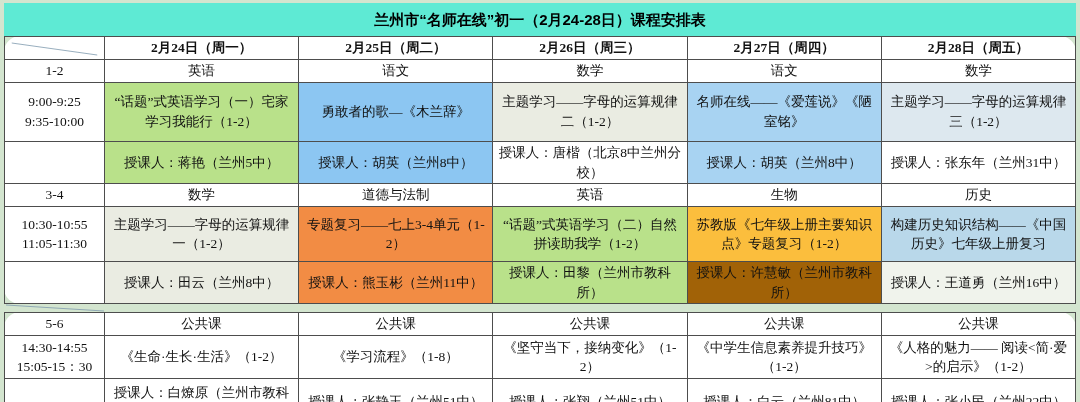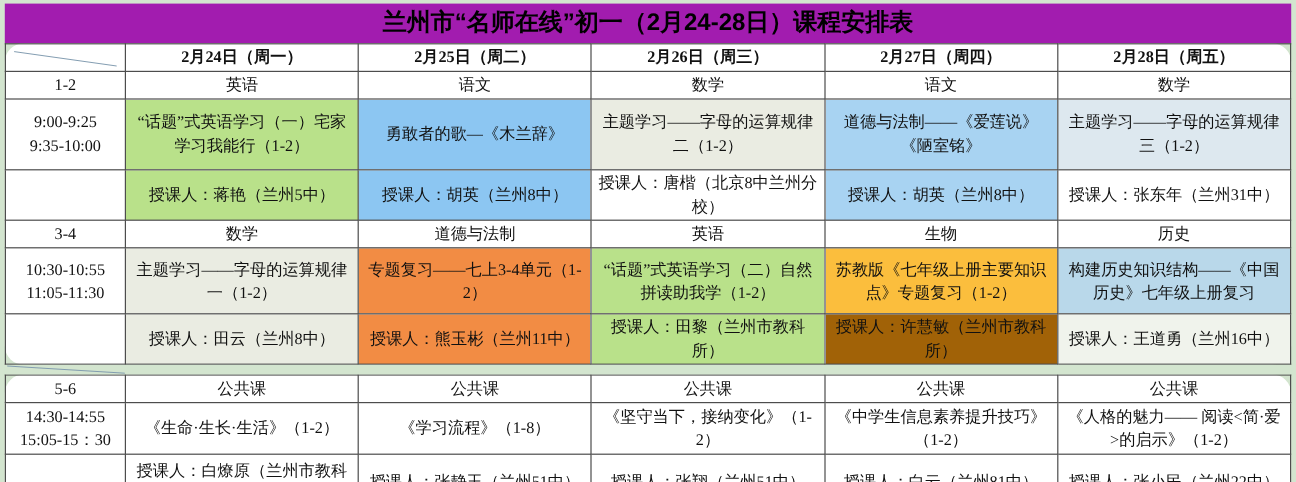--- a/index.html
+++ b/index.html
@@ -5,25 +5,25 @@
   html,body{margin:0;padding:0;}
   body{
     width:1080px;height:402px;
     background:#d3e5cf;
     font-family:"Liberation Serif", serif;
     color:#111;
     -webkit-font-smoothing:antialiased;
   }
   .page{padding:3px 4px;}
   .title{
-    background:#a21caf;
+    background:#5eead4;
     height:33px;line-height:33px;
     text-align:center;
     font-family:"Liberation Sans", sans-serif;
-    font-weight:bold;font-size:20px;color:#000;
+    font-weight:bold;font-size:15px;color:#000;
   }
   table.grid{
     width:100%;
     border-collapse:collapse;
     table-layout:fixed;
     background:#ffffff;
     border-radius:16px;
   }
   table.grid td{
     border:1px solid #4d4d4d;
@@ -94,21 +94,21 @@
       <td>语文</td>
       <td>数学</td>
     </tr>
 
     <tr class="lesson-row-1">
       <td class="time">9:00-9:25
 9:35-10:00</td>
       <td style="background-color: rgb(185, 225, 138);">“话题”式英语学习（一）宅家学习我能行（1-2）</td>
       <td style="background-color: rgb(140, 198, 242);">勇敢者的歌—《木兰辞》</td>
       <td style="background-color: rgb(234, 236, 226);">主题学习——字母的运算规律二（1-2）</td>
-      <td style="background-color: rgb(168, 211, 242);">道德与法制——《爱莲说》《陋室铭》</td>
+      <td style="background-color: rgb(168, 211, 242);">名师在线——《爱莲说》《陋室铭》</td>
       <td style="background-color: rgb(221, 232, 239);">主题学习——字母的运算规律三（1-2）</td>
     </tr>
 
     <tr class="teacher-row-1">
       <td></td>
       <td class="teacher" style="background-color: rgb(185, 225, 138);">授课人：蒋艳（兰州5中）</td>
       <td class="teacher" style="background-color: rgb(140, 198, 242);">授课人：胡英（兰州8中）</td>
       <td class="teacher" style="background-color: rgb(255, 255, 255);">授课人：唐楷（北京8中兰州分校）</td>
       <td class="teacher" style="background-color: rgb(168, 211, 242);">授课人：胡英（兰州8中）</td>
       <td class="teacher" style="background-color: rgb(255, 255, 255);">授课人：张东年（兰州31中）</td>

